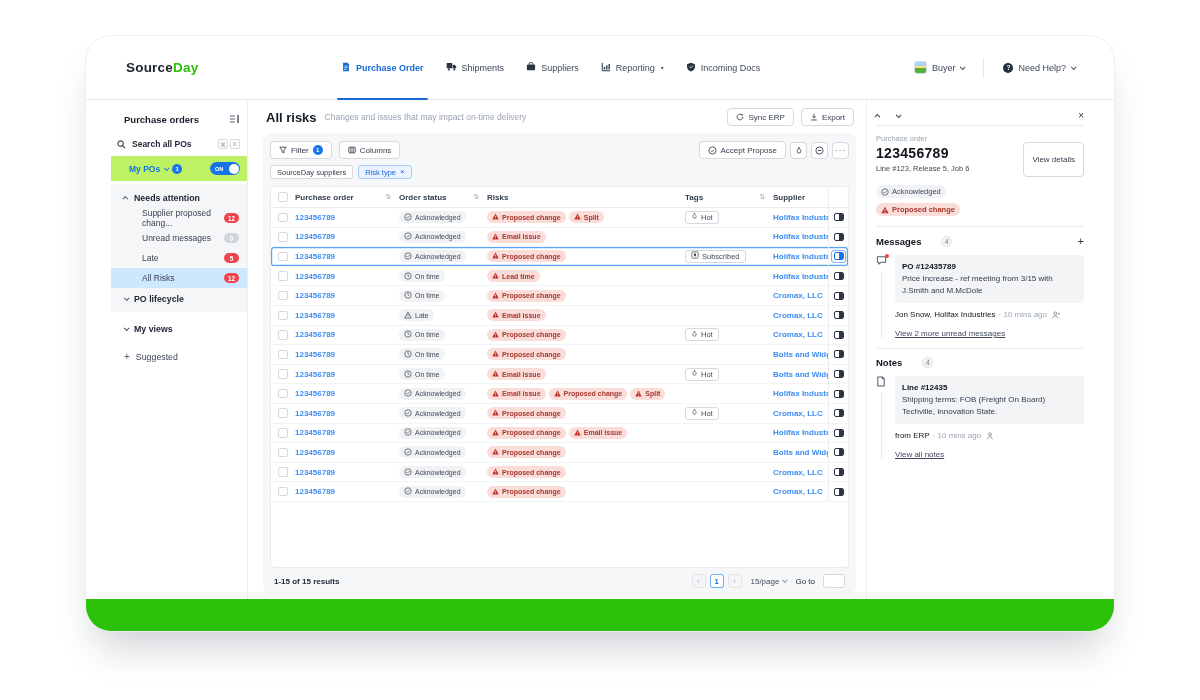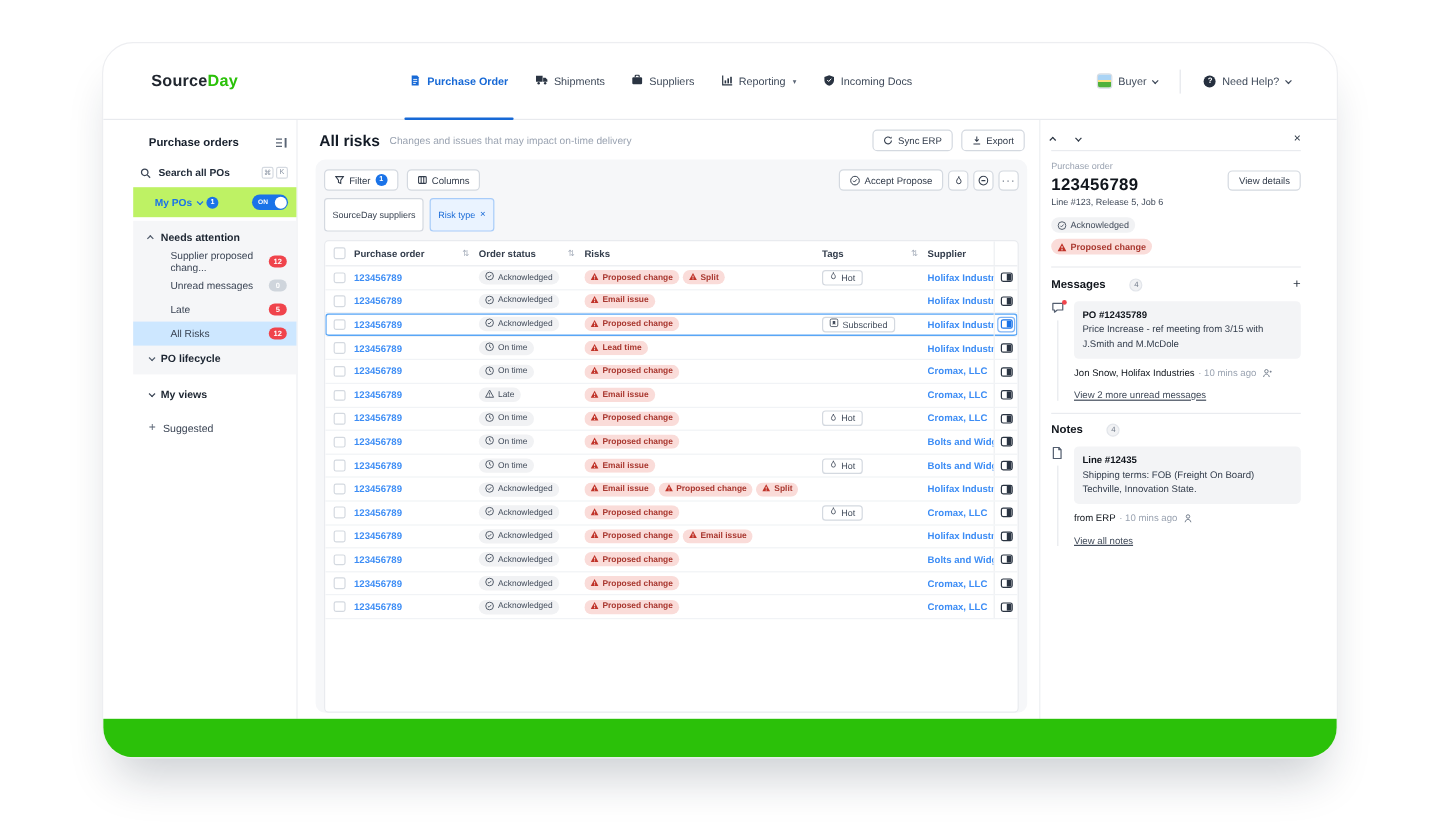--- a/index.html
+++ b/index.html
@@ -58,21 +58,21 @@
   .main-head .actions{margin-left:auto;display:flex;gap:7px}
   .btn{display:inline-flex;align-items:center;gap:4px;background:#fff;border:1px solid #D4D9E0;border-radius:4px;height:18px;padding:0 8px;font-size:8px;color:#333D4C;white-space:nowrap}
   .iconbtn{width:17px;height:17px;padding:0;justify-content:center}
   .count-badge{width:10px;height:10px;border-radius:50%;background:#1A73E8;color:#fff;font-size:6px;font-weight:bold;display:inline-flex;align-items:center;justify-content:center}
   .card{flex:1;background:#F6F7F9;border-radius:8px;padding:8px 7px 0 7px;display:flex;flex-direction:column;min-height:0}
   .toolbar{display:flex;align-items:center;margin-bottom:6px}
   .toolbar .left{display:flex;gap:7px}
   .toolbar .right{margin-left:auto;display:flex;gap:4px;align-items:center}
   .dots{font-size:9px;color:#5A6575;letter-spacing:1px;line-height:0}
   .chips{display:flex;gap:5px;margin-bottom:7px}
-  .chip{height:28px;display:inline-flex;align-items:center;gap:4px;padding:0 6px;background:#fff;border:1px solid #D4D9E0;border-radius:3px;font-size:7.5px;color:#333D4C}
+  .chip{height:14px;display:inline-flex;align-items:center;gap:4px;padding:0 6px;background:#fff;border:1px solid #D4D9E0;border-radius:3px;font-size:7.5px;color:#333D4C}
   .chip.blue{background:#EAF3FF;border-color:#A8CCF9;color:#1769D6}
   .chip-x{font-size:8px;line-height:1}
   
   .tablewrap{flex:1;background:#fff;border:1px solid #E9EBEF;border-radius:4px;min-height:0;overflow:hidden;display:flex;flex-direction:column}
   .tgrid{display:grid;grid-template-columns:24px 104px 88px 198px 88px minmax(0,1fr) 20px;align-items:center}
   .thead{height:21px;border-bottom:1px solid #E9EBEF;font-size:8px;font-weight:bold;color:#333D4C;flex:0 0 auto}
   .th{display:flex;align-items:center;padding-right:8px}
   .sort{color:#A6AEBB;font-size:7px;font-weight:normal;margin-left:auto}
   .cell-check{display:flex;justify-content:center}
   .checkbox{width:9.5px;height:9.5px;border:1px solid #D4D9E0;border-radius:2px;background:#fff}
@@ -102,21 +102,21 @@
   .pg-input{width:22px;height:14px;border:1px solid #D4D9E0;border-radius:3px;background:#fff;margin-left:4px}
   
   .rightpanel{width:247px;flex:0 0 auto;padding:6px 30px 0 9px;font-size:8px;color:#333D4C}
   .rp-toolbar{display:flex;align-items:center;height:20px;border-bottom:1px solid #E9EBEF;margin-bottom:8px;color:#2A3442}
   .rp-toolbar .nav-chev{margin-right:16px;cursor:pointer}
   .rp-close{margin-left:auto;font-size:10px;cursor:pointer}
   .rp-porow{display:flex;align-items:flex-start}
   .rp-polabel{font-size:7.5px;color:#9AA3B1}
   .rp-ponum{font-size:14px;font-weight:bold;color:#10151C;margin-top:2px;letter-spacing:.3px}
   .rp-meta{font-size:7.5px;color:#414B5A;margin-top:3px}
-  .rp-view{margin-left:auto;margin-top:8px;height:17px}
+  .rp-view{margin-left:auto;margin-top:8px;height:35px}
   .rp-pills{margin-top:8px;display:flex;flex-direction:column;align-items:flex-start;gap:5px}
   .rp-pills .pill{height:13px;font-size:7.5px}
   .rp-divider{border-top:1px solid #E9EBEF;margin:10px 0 8px}
   .rp-sechead{display:flex;align-items:center;gap:20px}
   .rp-sectitle{font-size:9.5px;font-weight:bold;color:#10151C}
   .rp-count{min-width:11px;height:11px;border-radius:50%;background:#F1F2F4;border:1px solid #E2E5EA;color:#707A89;font-size:6.5px;display:inline-flex;align-items:center;justify-content:center}
   .rp-plus{margin-left:auto;font-size:11px;color:#2A3442;cursor:pointer}
   .thread{display:flex;margin-top:8px}
   .thread-rail{width:19px;display:flex;flex-direction:column;align-items:flex-start;flex:0 0 auto}
   .thread-icon{position:relative;color:#525D6E}
@@ -879,20 +879,34 @@
                 <span class="cell-supplier">Cromax, LLC</span>
                 <span class="cell-panel">
                   <button class="panelbtn">
                     <span class="panel-glyph"></span>
                   </button>
                 </span>
               </div>
             </div>
         </div>
 
+        <div class="pagination">
+          <span class="pg-summary">1-15 of 15 results</span>
+          <span class="pg-right">
+            <button class="pg-btn">‹</button>
+            <button class="pg-page">1</button>
+            <button class="pg-btn">›</button>
+            <span class="pg-size">
+              <span>15/page</span>
+              <span class="chev down"></span>
+            </span>
+            <span class="pg-goto-label">Go to</span>
+            <span class="pg-input"></span>
+          </span>
+        </div>
       </div>
     </div>
 
     <div class="rightpanel">
       <div class="rp-toolbar">
         <span class="chev up nav-chev"></span>
         <span class="chev down nav-chev"></span>
         <span class="rp-close">×</span>
       </div>
       <div class="rp-porow">

